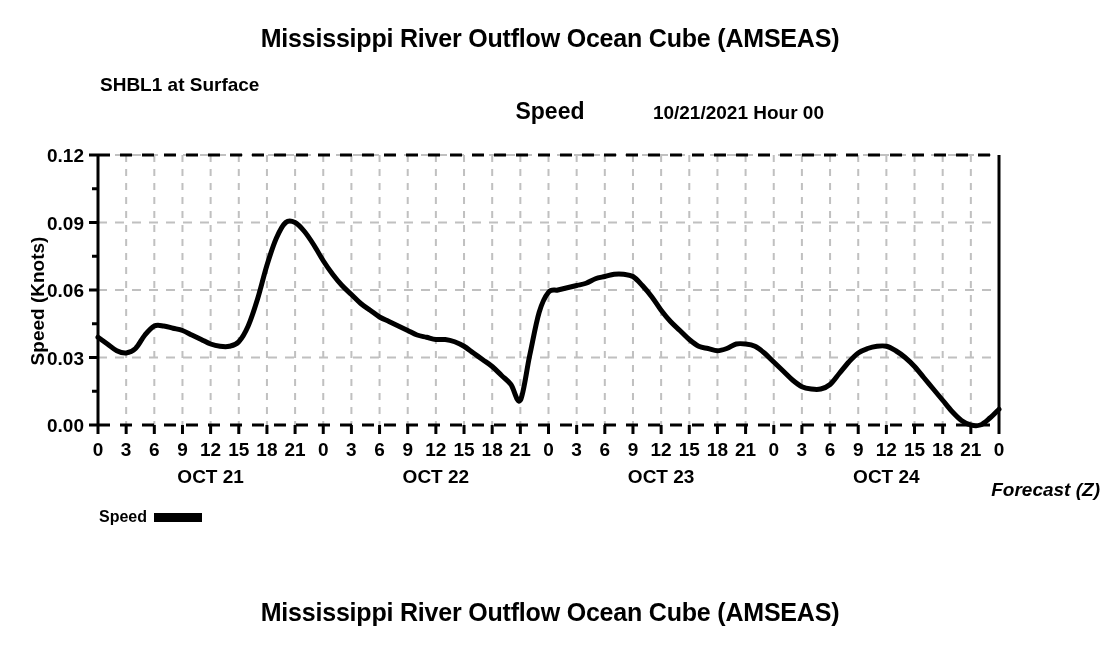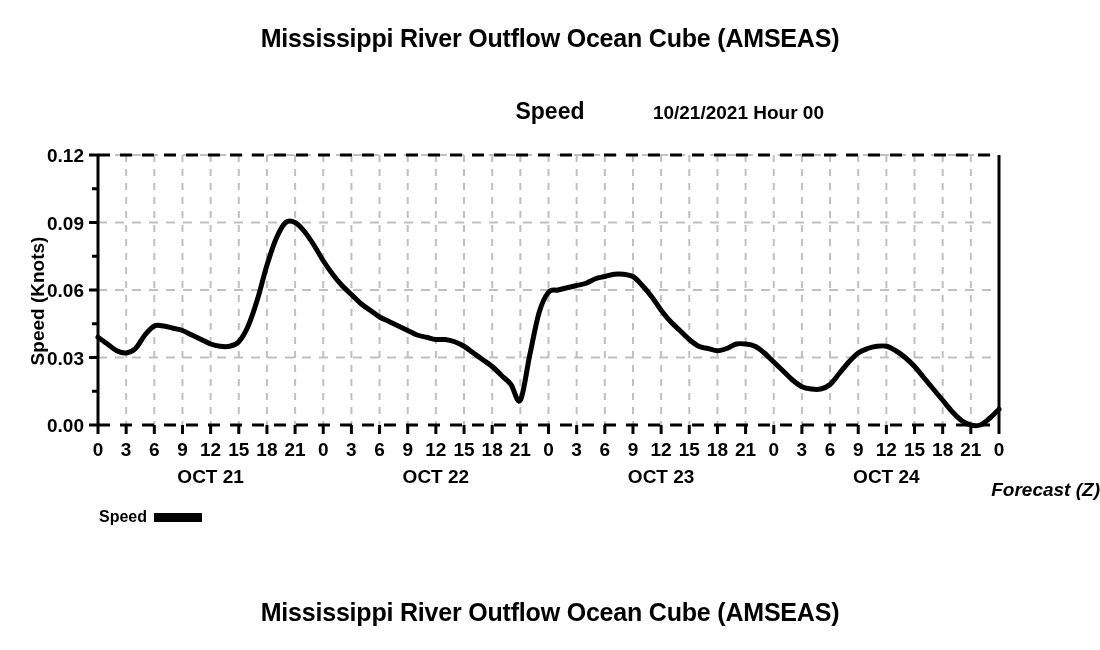--- a/index.html
+++ b/index.html
@@ -74,20 +74,21 @@
 
   text.tick{font-family:"Liberation Sans", sans-serif;font-weight:bold;}
 </style>
 </head>
 <body>
 
 <div class="page">
 
   <div class="title">Mississippi River Outflow Ocean Cube (AMSEAS)</div>
 
+  <div class="meta-station">SHBL1 at Surface</div>
   <div class="meta-param">Speed</div>
   <div class="meta-date">10/21/2021 Hour 00</div>
 
   <div class="plot-wrap">
     <svg class="plot" width="1100" height="650">
       <g id="grid-layer">
           <line x1="126.15625" y1="155" x2="126.15625" y2="425" stroke="#c0c0c0" stroke-width="2" stroke-dasharray="7,7"></line>
           <line x1="154.3125" y1="155" x2="154.3125" y2="425" stroke="#c0c0c0" stroke-width="2" stroke-dasharray="7,7"></line>
           <line x1="182.46875" y1="155" x2="182.46875" y2="425" stroke="#c0c0c0" stroke-width="2" stroke-dasharray="7,7"></line>
           <line x1="210.625" y1="155" x2="210.625" y2="425" stroke="#c0c0c0" stroke-width="2" stroke-dasharray="7,7"></line>

